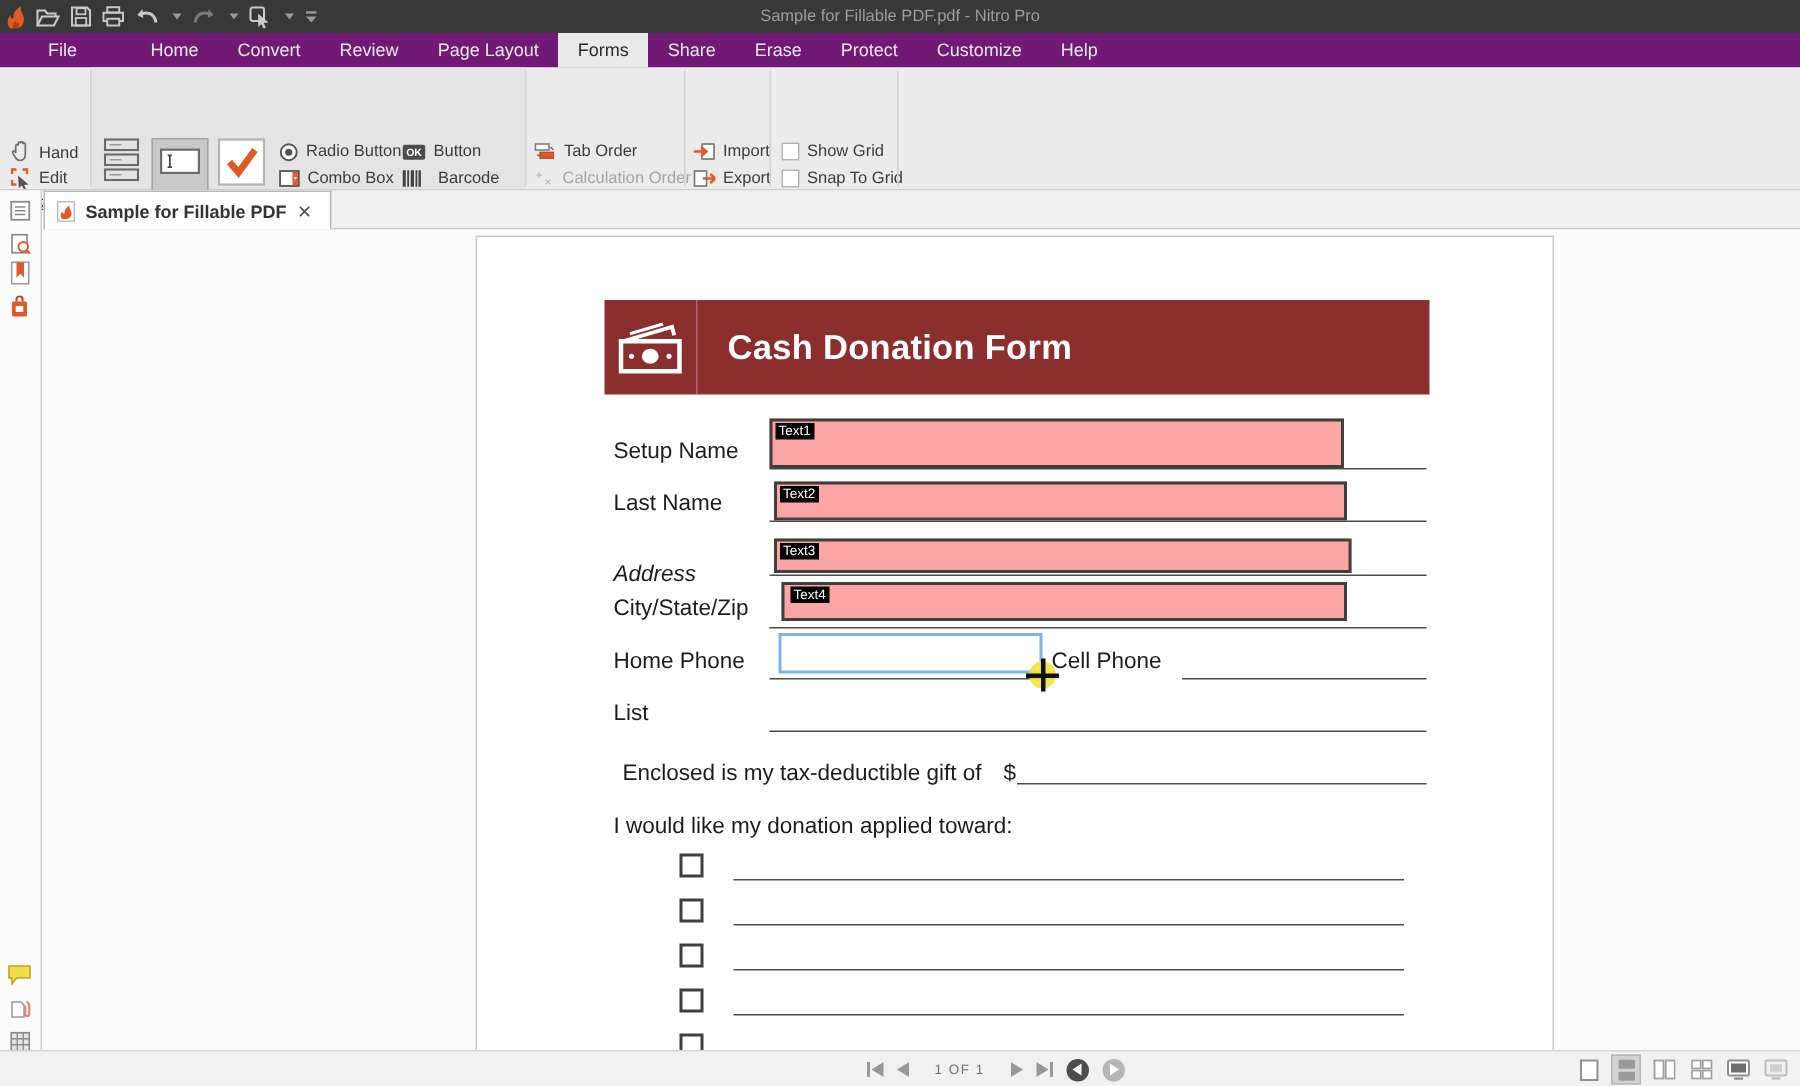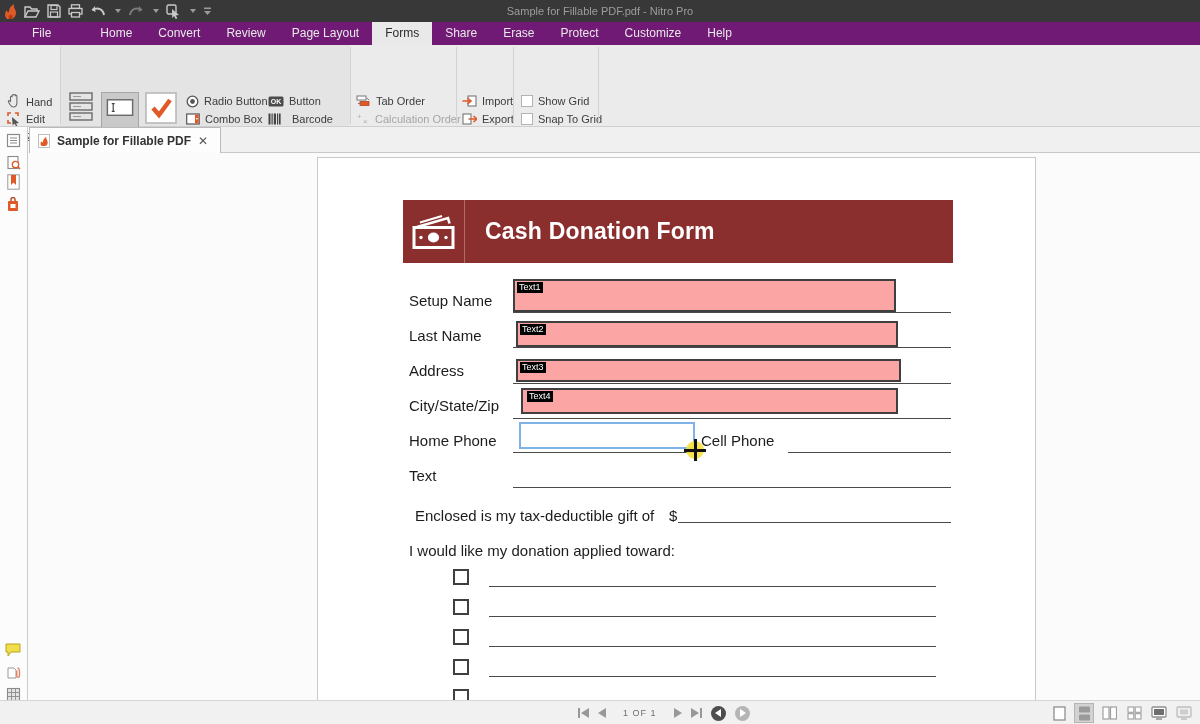--- a/index.html
+++ b/index.html
@@ -410,25 +410,25 @@
           <ellipse cx="22.5" cy="24.5" rx="5.6" ry="5" fill="#fff"></ellipse>
           <circle cx="10" cy="24.5" r="1.7" fill="#fff"></circle>
           <circle cx="35" cy="24.5" r="1.7" fill="#fff"></circle>
         </svg>
       </div>
       <div class="banner-title">Cash Donation Form</div>
     </div>
 
     <div class="flabel" style="left:91px; top:134px;">Setup Name</div>
     <div class="flabel" style="left:91px; top:169px;">Last Name</div>
-    <div class="flabel" style="left:91px; top:204px;">Address</div>
+    <div class="flabel" style="left:91px; top:216px;font-style:italic;">Address</div>
     <div class="flabel" style="left:91px; top:239px;">City/State/Zip</div>
     <div class="flabel" style="left:91px; top:274px;">Home Phone</div>
     <div class="flabel" style="left:383px; top:274px;">Cell Phone</div>
-    <div class="flabel" style="left:91px; top:309px;">Text</div>
+    <div class="flabel" style="left:91px; top:309px;">List</div>
 
     <div class="fline" style="left:195px; top:154px; width:438px;"></div>
     <div class="fline" style="left:195px; top:189px; width:438px;"></div>
     <div class="fline" style="left:195px; top:225px; width:438px;"></div>
     <div class="fline" style="left:195px; top:260px; width:438px;"></div>
     <div class="fline" style="left:195px; top:294px; width:182px;"></div>
     <div class="fline" style="left:470px; top:294px; width:163px;"></div>
     <div class="fline" style="left:195px; top:329px; width:438px;"></div>
 
     <div class="fbox" style="left:195px; top:121px; width:383px; height:33px;">

